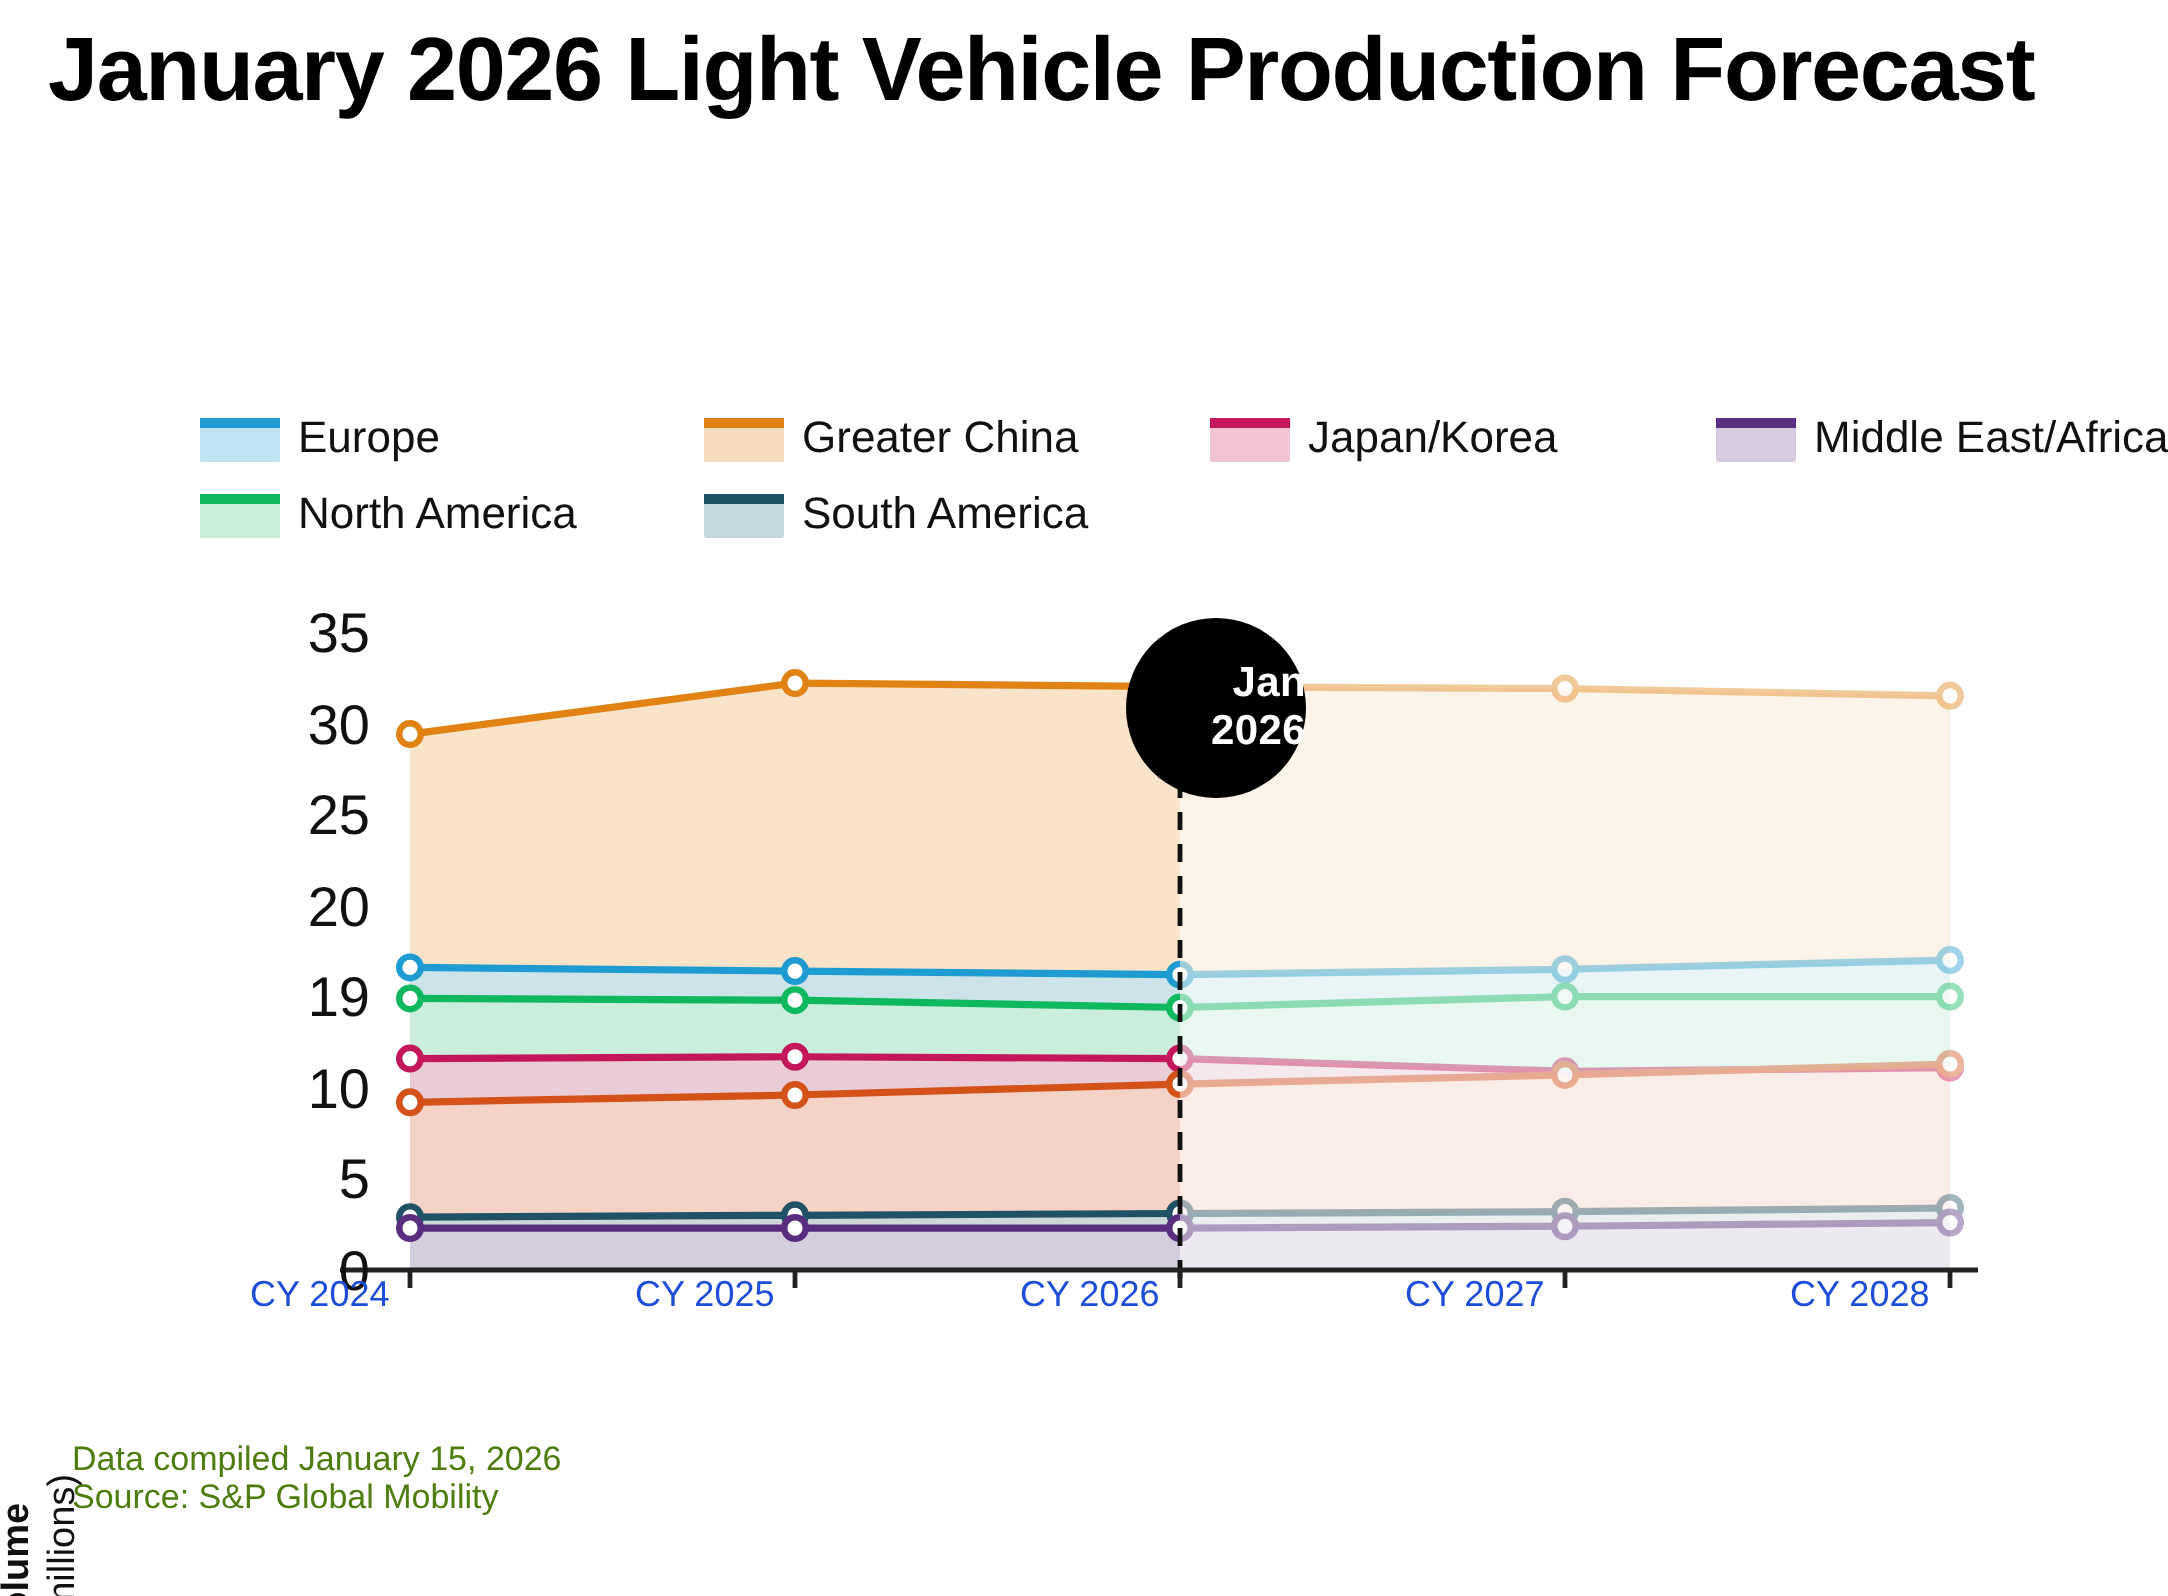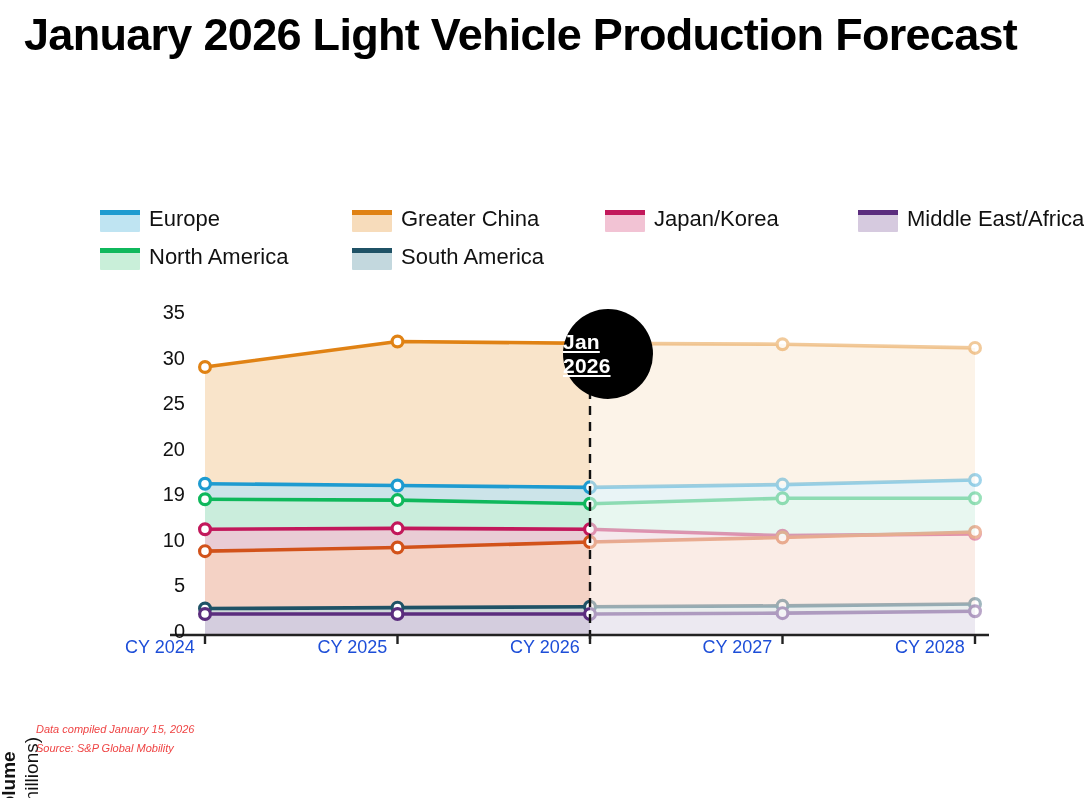--- a/index.html
+++ b/index.html
@@ -40,21 +40,21 @@
     left: 64px;
     top: 205px;
     width: 1014px;
     display: grid;
     grid-template-columns: 252px 253px 253px 256px;
     grid-auto-rows: 38px;
     align-items: start;
   }
   .legend-item {
     display: flex;
-    align-items: flex-end;
+    align-items: flex-start;
     gap: 9px;
     padding-left: 36px;
   }
   .legend-swatch {
     width: 40px;
     height: 22px;
     margin-top: 4px;
     flex: 0 0 auto;
     position: relative;
     border-radius: 1px;
@@ -88,21 +88,21 @@
     text-align: center;
     font-size: 19px;
     line-height: 23px;
     color: #111111;
   }
   .y-axis-title .yt-main { font-weight: 700; display: block; }
   .y-axis-title .yt-sub  { font-weight: 400; display: block; }
 
   .ticklabel {
     position: absolute;
-    font-size: 20px;
+    font-size: 28px;
     color: #111111;
     text-align: right;
     width: 60px;
   }
   .xticklabel {
     position: absolute;
     font-size: 18px;
     color: #1d4ed8;
     text-align: left;
     width: 160px;
@@ -115,38 +115,36 @@
     position: absolute;
     left: 563px;
     top: 19px;
     width: 90px;
     height: 90px;
     border-radius: 50%;
     background: #000000;
     color: #ffffff;
     display: flex;
     flex-direction: column;
-    align-items: flex-start;
+    align-items: flex-end;
     justify-content: center;
     font-size: 21px;
     font-weight: 700;
     line-height: 24px;
     letter-spacing: 0.2px;
     z-index: 5;
-    text-decoration: underline;
   }
   
   .footer {
     position: absolute;
     left: 36px;
     top: 720px;
-    font-size: 11px;
+    font-size: 17px;
     line-height: 19px;
-    color: #ef4444;
-    font-style: italic;
+    color: #4d7c0f;
   }
   .footer div { white-space: nowrap; }
 </style>
 </head>
 <body>
 
 <div id="page">
 
   <div class="title">January 2026 Light Vehicle Production Forecast</div>
 

